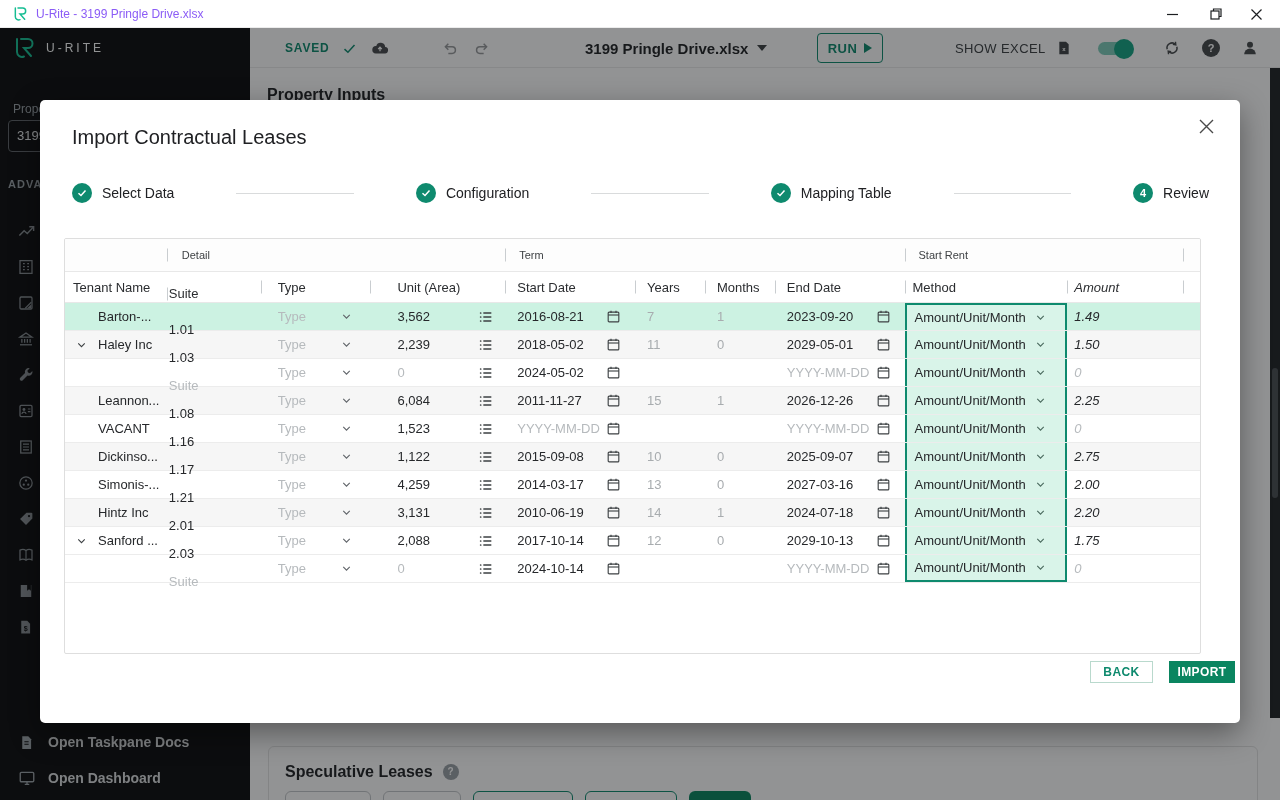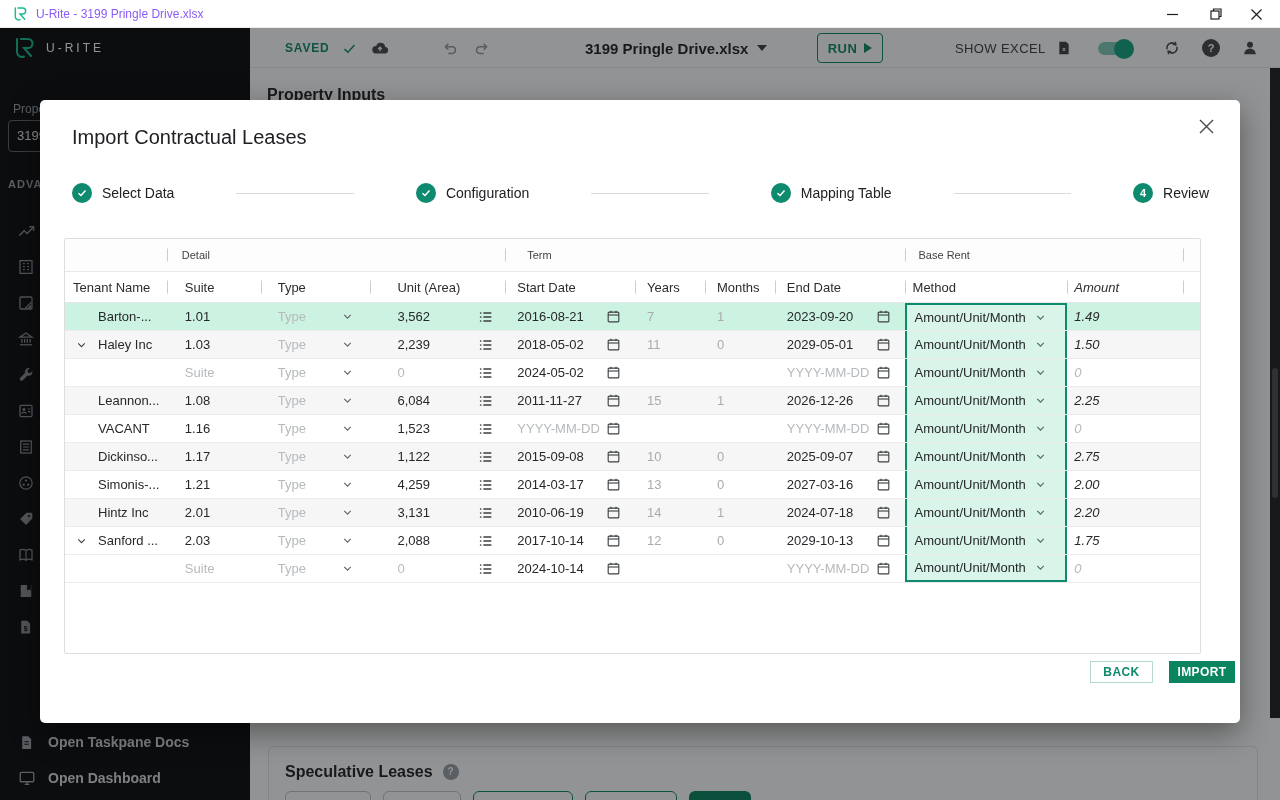--- a/index.html
+++ b/index.html
@@ -83,24 +83,24 @@
   .ghead, .chead, .trow { display:flex; width:100%; }
   .ghead { height:32px; align-items:center; background:#fdfdfd; }
   .chead { height:32px; align-items:center; border-top:1px solid #e8e8e8; border-bottom:1px solid #e8e8e8; }
   .gcell, .hcell, .cell { height:100%; display:flex; align-items:center; position:relative; }
   .gcell { font-size:11px; color:#3f4245; }
   .hcell { font-size:13px; font-weight:500; color:#2b2d30; }
   .pipe::before { content:""; position:absolute; left:0; top:50%; transform:translateY(-50%); width:1px; height:13px; background:#c9cdd0; }
   .pipe-r::after { content:""; position:absolute; right:16px; top:50%; transform:translateY(-50%); width:1px; height:13px; background:#c9cdd0; }
 
   .g-blank { width:102px; } .g-detail { width:339px; padding-left:15px; }
-  .g-term  { width:400px; padding-left:22px;text-align:right; } .g-base { width:296px; padding-left:14px; }
+  .g-term  { width:400px; padding-left:14px;text-align:right; } .g-base { width:296px; padding-left:14px; }
 
   .c-tenant { width:102px; padding-left:33px; }
-  .c-suite  { width:94px;  padding-left:18px; }
+  .c-suite  { width:94px;  padding-left:2px;margin-top:13px; }
   .c-type   { width:110px; padding-left:17px; }
   .c-unit   { width:135px; padding-left:27px; }
   .c-start  { width:130px; padding-left:12px; }
   .c-years  { width:70px;  padding-left:12px; }
   .c-months { width:70px;  padding-left:12px; }
   .c-end    { width:130px; padding-left:12px; }
   .c-method { width:163px; padding-left:8px; }
   .c-amount { width:133px; padding-left:7px;font-style:italic; }
   .hcell.c-tenant { padding-left:8px; }
 
@@ -392,21 +392,21 @@
           <span class="step-circ">4</span>
           <span class="step-label">Review</span>
         </span>
       </div>
 
       <div class="lease-table">
         <div class="ghead">
           <span class="gcell g-blank"></span>
           <span class="gcell g-detail pipe">Detail</span>
           <span class="gcell g-term pipe">Term</span>
-          <span class="gcell g-base pipe pipe-r">Base Rent</span>
+          <span class="gcell g-base pipe pipe-r">Start Rent</span>
         </div>
         <div class="chead">
           <span class="hcell c-tenant">Tenant Name</span>
           <span class="hcell c-suite pipe">Suite</span>
           <span class="hcell c-type pipe">Type</span>
           <span class="hcell c-unit pipe">Unit (Area)</span>
           <span class="hcell c-start pipe">Start Date</span>
           <span class="hcell c-years pipe">Years</span>
           <span class="hcell c-months pipe">Months</span>
           <span class="hcell c-end pipe">End Date</span>

